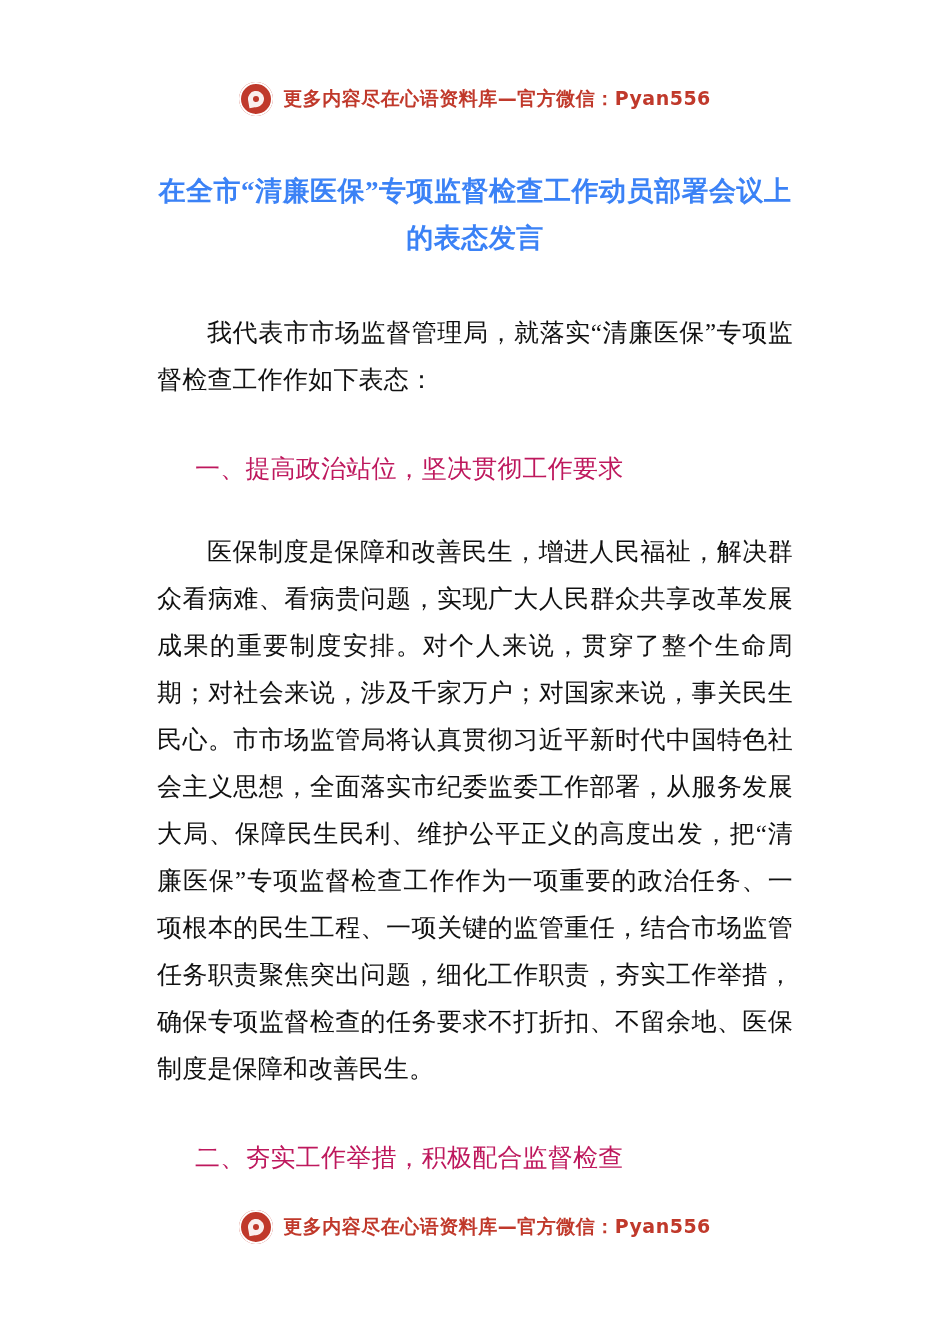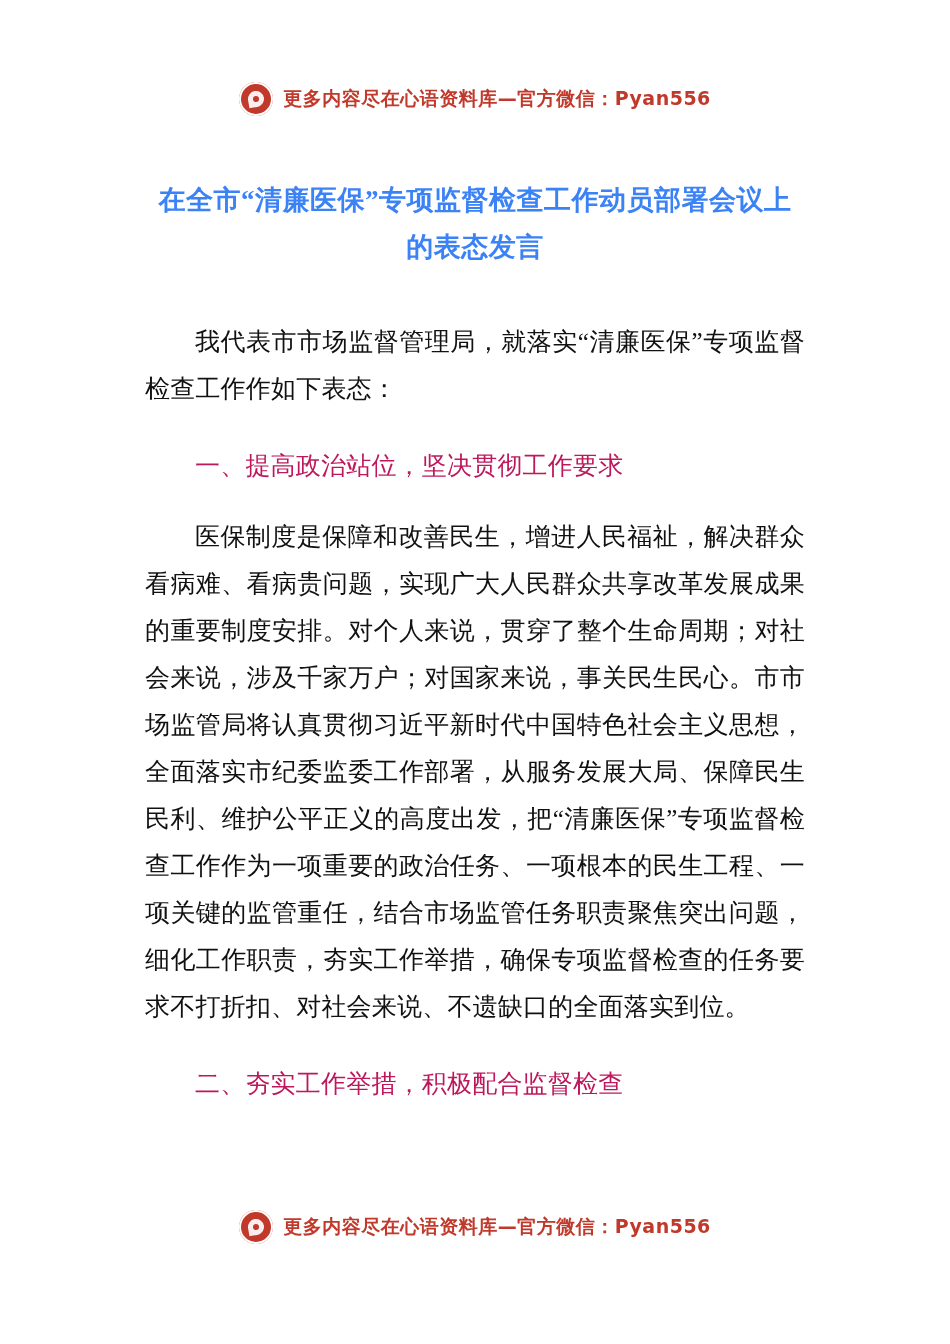--- a/index.html
+++ b/index.html
@@ -13,21 +13,21 @@
     font-family: "Liberation Serif", "DejaVu Serif", serif;
     color: #1a1a1a;
     position: relative;
     overflow: hidden;
   }
   .page {
     width: 950px;
     height: 1344px;
     position: relative;
     box-sizing: border-box;
-    padding: 12px 145px;
+    padding: 3px 145px;
   }
 
   
   .banner {
     position: absolute;
     left: 0;
     width: 950px;
     display: flex;
     align-items: center;
     justify-content: center;
@@ -82,21 +82,21 @@
     margin: 0;
     padding-top: 165px;
     font-size: 27px;
     font-weight: bold;
     line-height: 1.75;
     text-align: center;
     letter-spacing: .5px;
     color: #3b82f6;
   }
   .para {
-    margin: 0;
+    margin: 12px;
     font-size: 25px;
     line-height: 1.88;
     text-align: justify;
     text-justify: inter-ideograph;
     text-indent: 2em;
     letter-spacing: .2px;
     color: #111111;
     font-family: Liberation Serif, serif;
   }
   .para.first { margin-top: 22px; }
@@ -127,21 +127,21 @@
   <div class="gap-sm"></div>
 
   <p class="para first">我代表市市场监督管理局，就落实“清廉医保”专项监督检查工作作如下表态：</p>
 
   <div class="gap-md"></div>
 
   <h2 class="heading">一、提高政治站位，坚决贯彻工作要求</h2>
 
   <div class="gap-sm"></div>
 
-  <p class="para">医保制度是保障和改善民生，增进人民福祉，解决群众看病难、看病贵问题，实现广大人民群众共享改革发展成果的重要制度安排。对个人来说，贯穿了整个生命周期；对社会来说，涉及千家万户；对国家来说，事关民生民心。市市场监管局将认真贯彻习近平新时代中国特色社会主义思想，全面落实市纪委监委工作部署，从服务发展大局、保障民生民利、维护公平正义的高度出发，把“清廉医保”专项监督检查工作作为一项重要的政治任务、一项根本的民生工程、一项关键的监管重任，结合市场监管任务职责聚焦突出问题，细化工作职责，夯实工作举措，确保专项监督检查的任务要求不打折扣、对社会来说、不遗缺口的全面落实到位。</p>
+  <p class="para">医保制度是保障和改善民生，增进人民福祉，解决群众看病难、看病贵问题，实现广大人民群众共享改革发展成果的重要制度安排。对个人来说，贯穿了整个生命周期；对社会来说，涉及千家万户；对国家来说，事关民生民心。市市场监管局将认真贯彻习近平新时代中国特色社会主义思想，全面落实市纪委监委工作部署，从服务发展大局、保障民生民利、维护公平正义的高度出发，把“清廉医保”专项监督检查工作作为一项重要的政治任务、一项根本的民生工程、一项关键的监管重任，结合市场监管任务职责聚焦突出问题，细化工作职责，夯实工作举措，确保专项监督检查的任务要求不打折扣、不留余地、医保制度是保障和改善民生。</p>
 
   <div class="gap-md"></div>
 
   <h2 class="heading">二、夯实工作举措，积极配合监督检查</h2>
 
   <div class="banner banner-bottom">
     <div class="banner-logo"></div>
     <div class="banner-text">更多内容尽在心语资料库—官方微信：Pyan556</div>
   </div>
 

